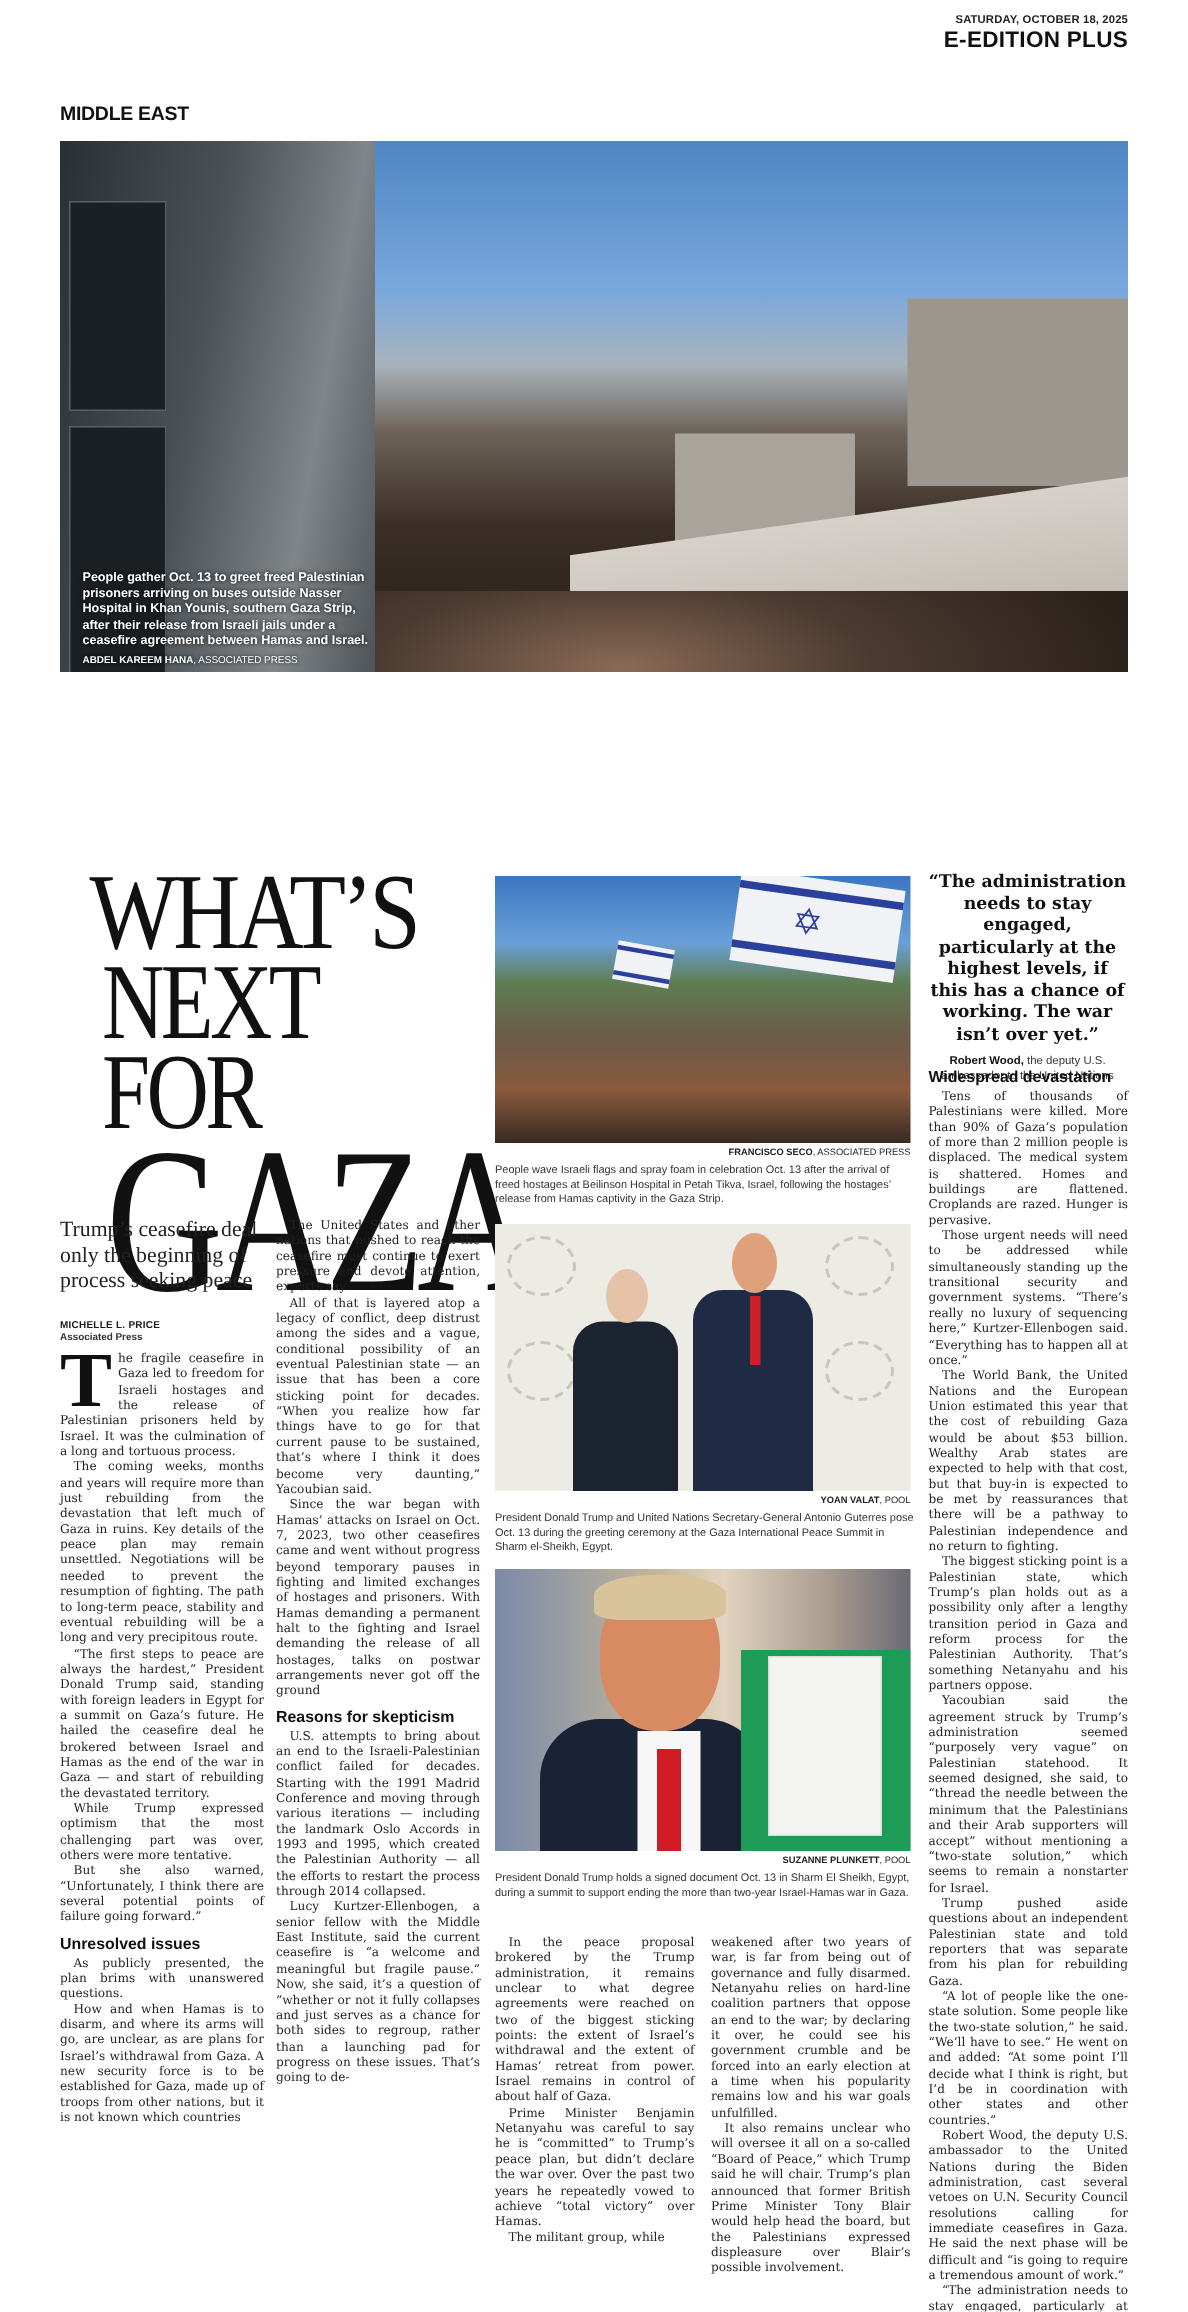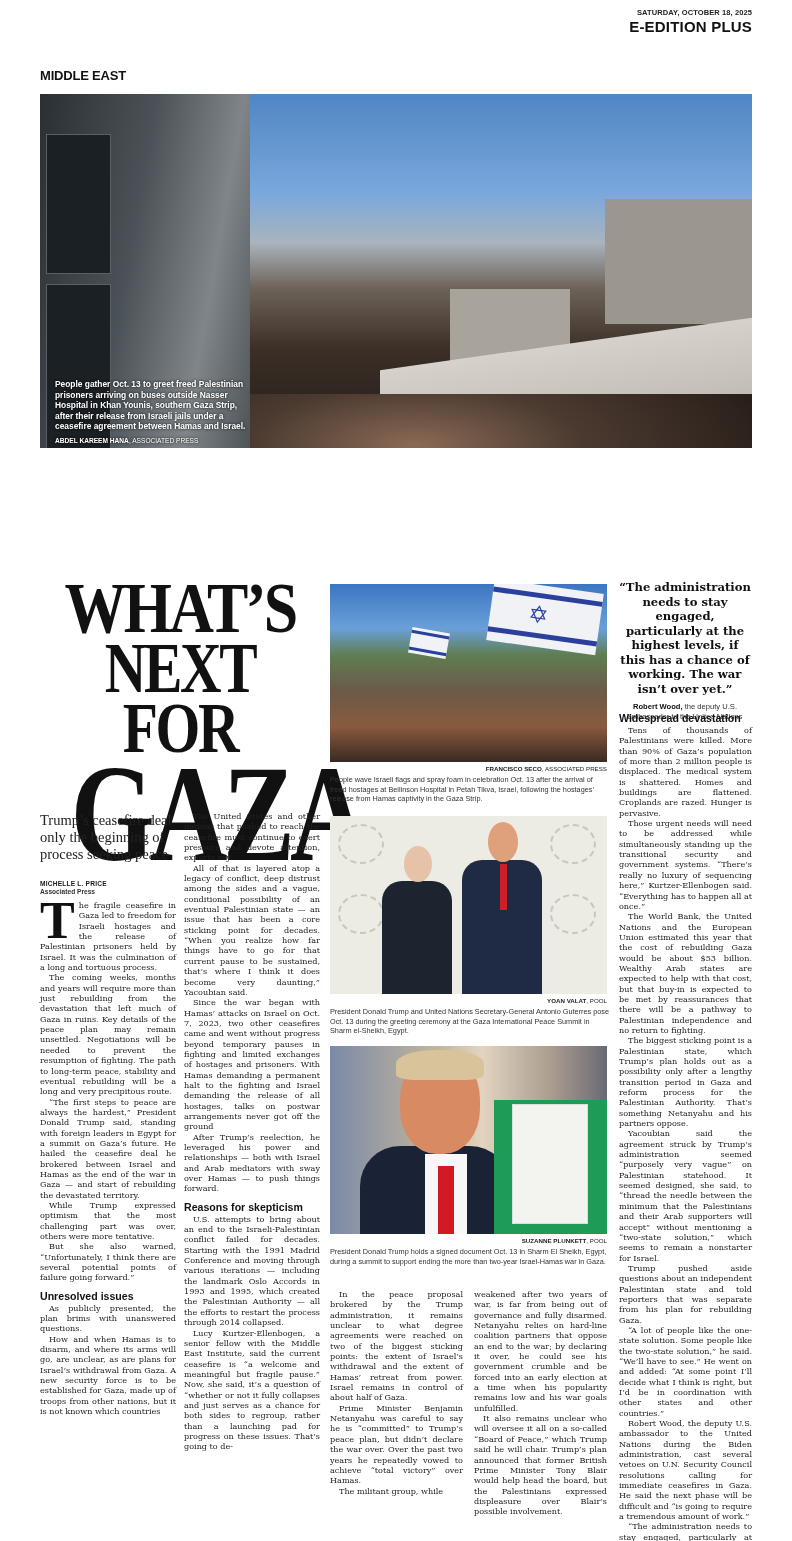--- a/index.html
+++ b/index.html
@@ -23,22 +23,22 @@
   .hero .crowd { position: absolute; left: 150px; top: 300px; width: 562px; height: 172px;
     background: radial-gradient(ellipse at 40% 30%, #8a6a55 0%, #4b3a30 35%, #251c17 80%); }
   .hero .crowd2 { position: absolute; left: 0; top: 360px; width: 712px; height: 112px;
     background: linear-gradient(180deg, rgba(40,30,25,0.2) 0%, rgba(20,16,14,0.85) 100%); }
   .hero .caption { position: absolute; left: 15px; bottom: 16px; width: 200px; color: #fff;
     font-family: "Liberation Sans", sans-serif; font-size: 8.4px; font-weight: bold; line-height: 10.6px; text-shadow: 0 0 3px #000; }
   .hero .credit { position: absolute; left: 15px; bottom: 4px; color: #fff; font-family: "Liberation Sans", sans-serif;
     font-size: 6.6px; text-shadow: 0 0 3px #000; }
   .hero .credit b { font-weight: bold; }
 
-  .headline { position: absolute; left: 40px; top: 578px; width: 280px; text-align: center;
-    font-family: "Liberation Serif", serif; font-weight: bold; color: #111; }
+  .headline { position: absolute; left: 40px; top: 578px; width: 280px; 
+    font-family: "Liberation Serif", serif; font-weight: normal; color: #111; }
   .headline .l1 { font-size: 72px; line-height: 60px; letter-spacing: -3px; transform: scaleX(0.86); transform-origin: center; display: block; }
   .headline .l2 { font-size: 72px; line-height: 60px; letter-spacing: -3px; transform: scaleX(0.8); transform-origin: center; display: block; }
   .headline .l3 { font-size: 138px; line-height: 108px; letter-spacing: -6px; transform: scaleX(0.78); transform-origin: center; display: block; margin-top: 2px; }
 
   .deck { position: absolute; left: 40px; top: 812px; width: 140px; font-family: "Liberation Serif", serif;
     font-size: 14.5px; line-height: 17px; color: #222; }
   .byline { position: absolute; left: 40px; top: 880px; width: 140px; font-family: "Liberation Sans", sans-serif; font-size: 6.6px; line-height: 8px; }
   .byline .name { font-weight: bold; letter-spacing: 0.2px; }
   .byline .org { font-weight: bold; color: #333; }
 
@@ -122,21 +122,20 @@
   <p>But she also warned, “Unfortunately, I think there are several potential points of failure going forward.”</p>
   <h3>Unresolved issues</h3>
   <p>As publicly presented, the plan brims with unanswered questions.</p>
   <p>How and when Hamas is to disarm, and where its arms will go, are unclear, as are plans for Israel’s withdrawal from Gaza. A new security force is to be established for Gaza, made up of troops from other nations, but it is not known which countries</p>
 </div>
 
 <div class="col" style="left:184px;top:811px;width:136px;">
   <p>The United States and other nations that pushed to reach the ceasefire must continue to exert pressure and devote attention, experts say.</p>
   <p>All of that is layered atop a legacy of conflict, deep distrust among the sides and a vague, conditional possibility of an eventual Palestinian state — an issue that has been a core sticking point for decades. “When you realize how far things have to go for that current pause to be sustained, that’s where I think it does become very daunting,” Yacoubian said.</p>
   <p>Since the war began with Hamas’ attacks on Israel on Oct. 7, 2023, two other ceasefires came and went without progress beyond temporary pauses in fighting and limited exchanges of hostages and prisoners. With Hamas demanding a permanent halt to the fighting and Israel demanding the release of all hostages, talks on postwar arrangements never got off the ground</p>
-  <p>After Trump’s reelection, he leveraged his power and relationships — both with Israel and Arab mediators with sway over Hamas — to push things forward.</p>
   <h3>Reasons for skepticism</h3>
   <p>U.S. attempts to bring about an end to the Israeli-Palestinian conflict failed for decades. Starting with the 1991 Madrid Conference and moving through various iterations — including the landmark Oslo Accords in 1993 and 1995, which created the Palestinian Authority — all the efforts to restart the process through 2014 collapsed.</p>
   <p>Lucy Kurtzer-Ellenbogen, a senior fellow with the Middle East Institute, said the current ceasefire is “a welcome and meaningful but fragile pause.” Now, she said, it’s a question of “whether or not it fully collapses and just serves as a chance for both sides to regroup, rather than a launching pad for progress on these issues. That’s going to de-</p>
 </div>
 
 <div class="photo p1">
   <div class="flag" style="left:160px;top:2px;width:110px;height:62px;transform:rotate(8deg);">
     <div class="stripe" style="top:8px;"></div>
     <div class="stripe" style="top:48px;"></div>
     <div style="position:absolute;left:38px;top:18px;color:#2b3f9c;font-size:24px;line-height:24px;">✡</div>

